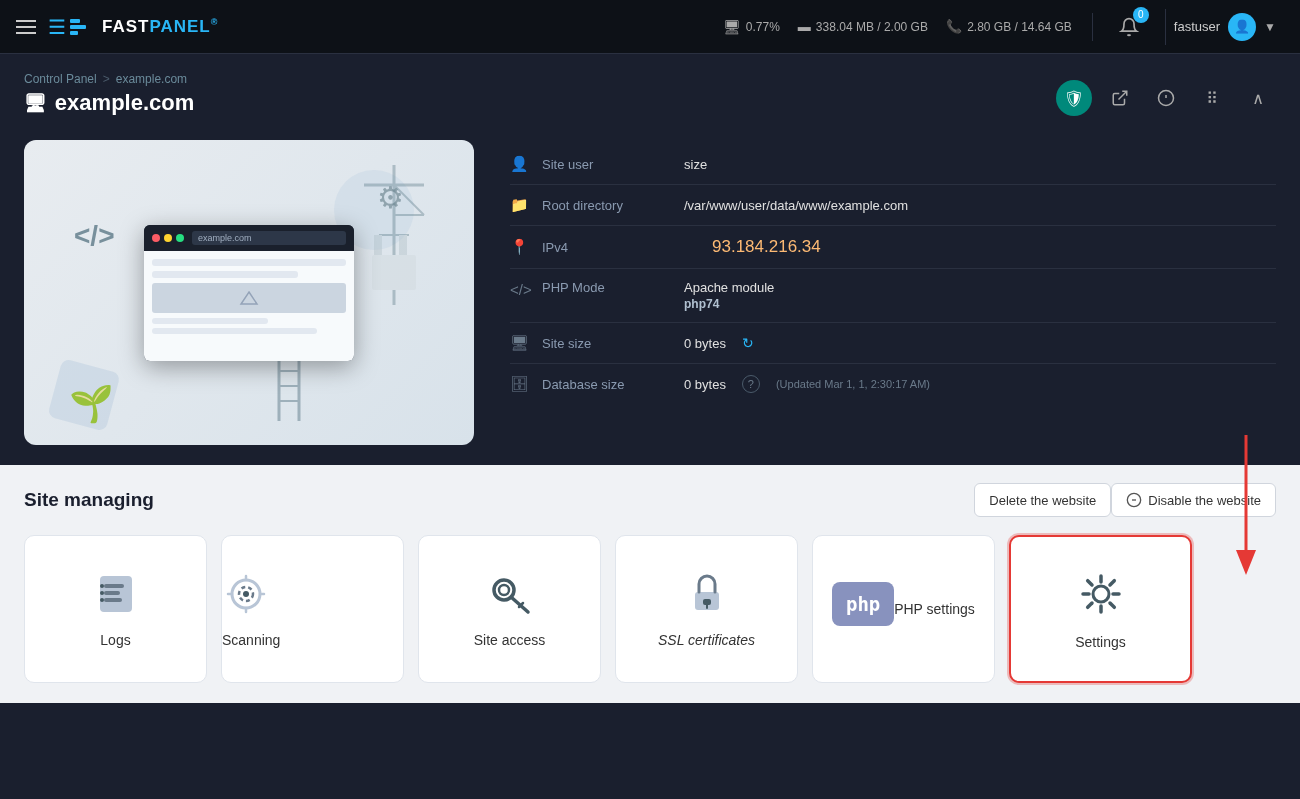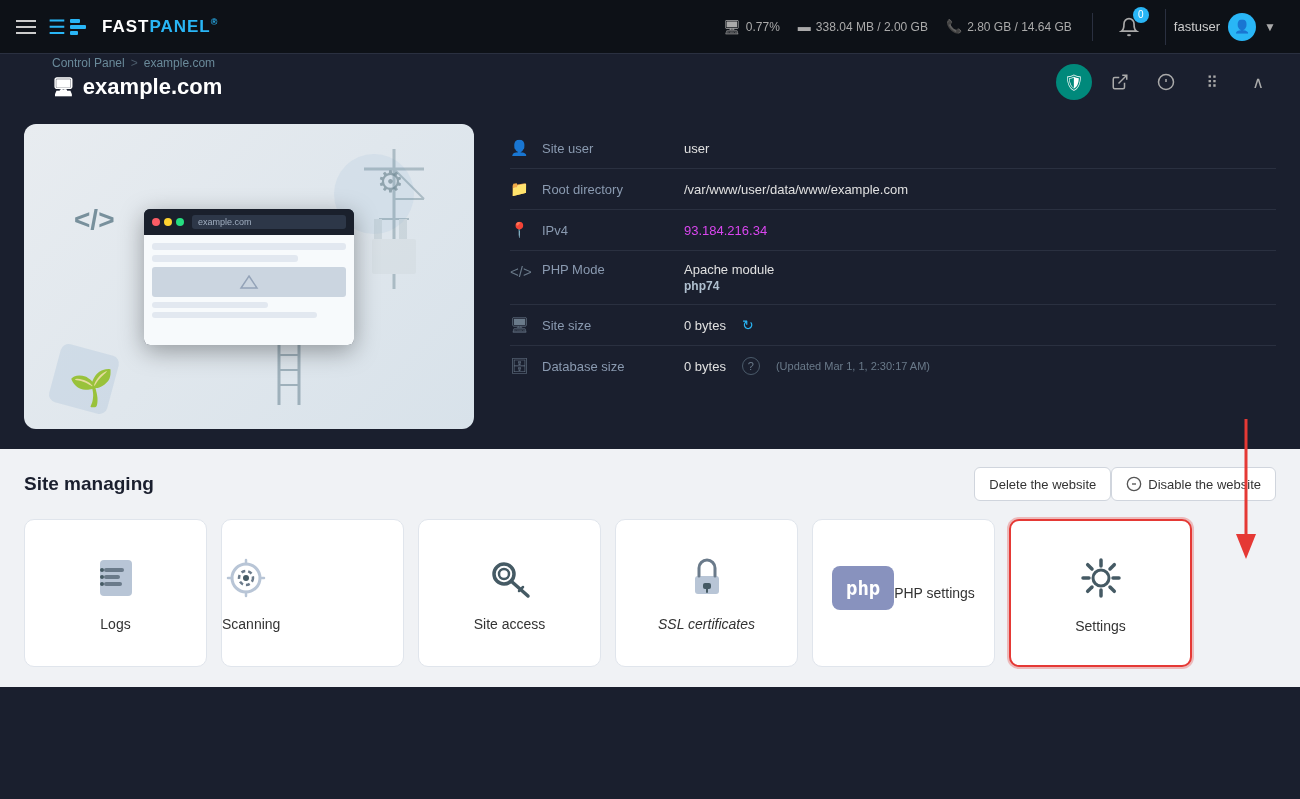--- a/index.html
+++ b/index.html
@@ -46,21 +46,21 @@
     </svg>
     <span style="position:absolute;top:-4px;right:-4px;background:#29b6f6;color:#fff;border-radius:50%;width:16px;height:16px;font-size:10px;display:flex;align-items:center;justify-content:center;">0</span>
   </div>
   <div style="display:flex;align-items:center;gap:8px;cursor:pointer;padding:4px 8px;border-left:1px solid #2a3040;margin-left:8px;">
     <span style="font-size:13px;color:#ccc;">fastuser</span>
     <div style="width:28px;height:28px;border-radius:50%;background:#29b6f6;display:flex;align-items:center;justify-content:center;color:#fff;font-size:13px;">👤</div>
     <span style="color:#aaa;font-size:12px;">▼</span>
   </div>
 </nav>
 
-<div style="background:#1a1f2e;padding:2px 24px 8px;display:flex;align-items:flex-start;justify-content:space-between;margin-left:28px;">
+<div style="background:#1a1f2e;padding:18px 24px 8px;display:flex;align-items:flex-start;justify-content:space-between;">
   <div>
     <div style="font-size:12px;color:#6a8a9a;display:flex;align-items:center;gap:6px;">
       <a href="#" style="color:#6a8a9a;text-decoration:none;">Control Panel</a>
       <span style="color:#4a5a6a;">&gt;</span>
       <span>example.com</span>
     </div>
     <div style="font-size:22px;font-weight:600;color:#fff;display:flex;align-items:center;gap:8px;margin-top:4px;">
       <span style="font-size:18px;">🖥</span>
       <span>example.com</span>
     </div>
@@ -143,33 +143,33 @@
         <line x1="5" y1="60" x2="25" y2="60" stroke="#607d8b" stroke-width="2"></line>
       </svg>
     </div>
   </div>
 
   <div style="flex:1;padding-top:4px;">
 
     <div style="display:flex;align-items:center;padding:11px 0;border-bottom:1px solid #2a3040;gap:12px;">
       <span style="font-size:15px;color:#6a7a8a;width:20px;">👤</span>
       <span style="width:130px;font-size:13px;color:#8a9ab0;">Site user</span>
-      <span style="font-size:13px;color:#e0e0e0;">user</span>
+      <span style="font-size:13px;color:#e0e0e0;">size</span>
     </div>
 
     <div style="display:flex;align-items:center;padding:11px 0;border-bottom:1px solid #2a3040;gap:12px;">
       <span style="font-size:15px;color:#6a7a8a;width:20px;">📁</span>
       <span style="width:130px;font-size:13px;color:#8a9ab0;">Root directory</span>
       <span style="font-size:13px;color:#e0e0e0;">/var/www/user/data/www/example.com</span>
     </div>
 
     <div style="display:flex;align-items:center;padding:11px 0;border-bottom:1px solid #2a3040;gap:12px;">
       <span style="font-size:15px;color:#6a7a8a;width:20px;">📍</span>
       <span style="width:130px;font-size:13px;color:#8a9ab0;">IPv4</span>
-      <span style="font-size:13px;color:#d946ef;">93.184.216.34</span>
+      <span style="font-size:17px;color:#fdba74;margin-left:28px;">93.184.216.34</span>
     </div>
 
     <div style="display:flex;align-items:flex-start;padding:11px 0;border-bottom:1px solid #2a3040;gap:12px;">
       <span style="font-size:15px;color:#6a7a8a;width:20px;margin-top:1px;">&lt;/&gt;</span>
       <span style="width:130px;font-size:13px;color:#8a9ab0;">PHP Mode</span>
       <div>
         <div style="font-size:13px;color:#e0e0e0;">Apache module</div>
         <div style="font-size:12px;color:#b0c0d0;margin-top:2px;font-weight:600;">php74</div>
       </div>
     </div>

